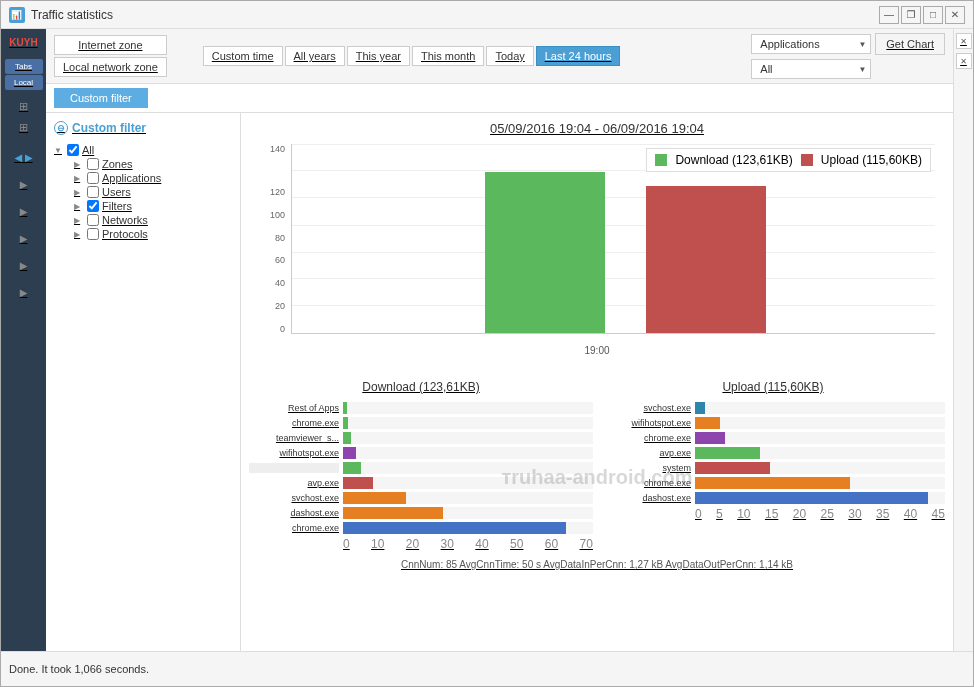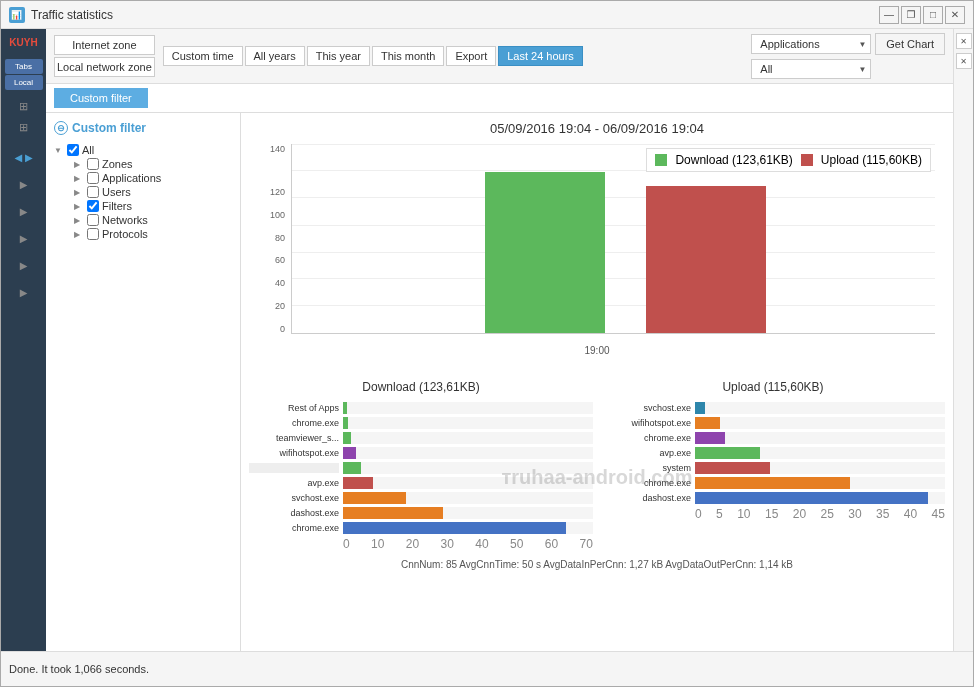--- a/index.html
+++ b/index.html
@@ -7,42 +7,42 @@
     
     .window { width: 974px; height: 687px; background: #fff; border: 1px solid #aaa; display: flex; flex-direction: column; }
     
     .title-bar { background: #f5f5f5; border-bottom: 1px solid #ddd; padding: 4px 8px; display: flex; align-items: center; justify-content: space-between; height: 28px; }
     .title-bar-left { display: flex; align-items: center; gap: 6px; }
     .title-icon { width: 16px; height: 16px; background: #4a9fd4; border-radius: 2px; display: flex; align-items: center; justify-content: center; color: white; font-size: 9px; }
     .title-text { font-size: 12px; color: #333; }
     .title-controls { display: flex; gap: 2px; }
     .title-btn { width: 20px; height: 18px; border: 1px solid #aaa; background: #f5f5f5; cursor: pointer; display: flex; align-items: center; justify-content: center; font-size: 10px; color: #555; }
     
-    .main-content { display: flex; flex: 1; overflow: hidden; }
+    .main-content { display: flex; flex: 1; overflow: hidden; text-decoration: underline; }
     
     .left-sidebar { width: 45px; background: #2c3e50; display: flex; flex-direction: column; align-items: center; padding-top: 4px; gap: 2px; }
     .sidebar-logo { color: #e74c3c; font-weight: bold; font-size: 10px; padding: 4px 2px; text-align: center; line-height: 1.2; }
     .sidebar-tabs { display: flex; flex-direction: column; gap: 1px; width: 100%; align-items: center; margin-top: 4px; }
     .sidebar-tab { background: #4a6fa5; color: white; width: 38px; padding: 3px 2px; text-align: center; font-size: 8px; cursor: pointer; border-radius: 2px; }
     .sidebar-icons { display: flex; flex-direction: column; gap: 8px; margin-top: 8px; align-items: center; }
     .sidebar-icon { color: #888; cursor: pointer; font-size: 11px; }
     .sidebar-arrows { display: flex; flex-direction: column; gap: 16px; margin-top: 16px; align-items: center; }
     .sidebar-arrow { color: #888; cursor: pointer; font-size: 10px; }
     
     .right-panel { width: 20px; background: #f5f5f5; border-left: 1px solid #ddd; display: flex; flex-direction: column; align-items: center; padding-top: 4px; gap: 4px; }
     .right-btn { width: 16px; height: 16px; border: 1px solid #ccc; background: #fff; cursor: pointer; display: flex; align-items: center; justify-content: center; font-size: 8px; color: #555; }
     
     .content-area { flex: 1; display: flex; flex-direction: column; overflow: hidden; }
     
     .toolbar { background: #f5f5f5; border-bottom: 1px solid #ddd; padding: 4px 8px; display: flex; align-items: center; gap: 8px; flex-wrap: wrap; }
     
     .zone-buttons { display: flex; flex-direction: column; gap: 2px; }
-    .zone-btn { padding: 3px 2px; border: 1px solid #ccc; background: #fff; cursor: pointer; font-size: 11px; color: #333; white-space: nowrap; }
-    
-    .time-buttons { display: flex; gap: 2px; align-items: center; flex-wrap: wrap; }
+    .zone-btn { padding: 3px 8px; border: 1px solid #ccc; background: #fff; cursor: pointer; font-size: 11px; color: #333; white-space: nowrap; }
+    
+    .time-buttons { display: flex; gap: 2px; align-items: center; flex-wrap: wrap; margin-left: 28px; }
     .time-btn { padding: 3px 8px; border: 1px solid #ccc; background: #fff; cursor: pointer; font-size: 11px; color: #333; }
     .time-btn.active { background: #4a9fd4; color: white; border-color: #3a8fc4; }
     
     .dropdown-group { display: flex; flex-direction: column; gap: 4px; margin-left: auto; }
     .dropdown-row { display: flex; gap: 4px; align-items: center; }
     .dropdown { padding: 3px 20px 3px 8px; border: 1px solid #ccc; background: #fff; cursor: pointer; font-size: 11px; color: #333; appearance: none; position: relative; width: 120px; }
     .dropdown-wrap { position: relative; display: inline-block; }
     .dropdown-wrap::after { content: '▼'; position: absolute; right: 5px; top: 50%; transform: translateY(-50%); font-size: 8px; color: #555; pointer-events: none; }
     
     .action-btn { padding: 4px 10px; border: 1px solid #ccc; background: #f5f5f5; cursor: pointer; font-size: 11px; color: #333; }
@@ -131,21 +131,21 @@
       <div class="toolbar">
         <div class="zone-buttons">
           <button class="zone-btn">Internet zone</button>
           <button class="zone-btn">Local network zone</button>
         </div>
         <div class="time-buttons">
           <button class="time-btn">Custom time</button>
           <button class="time-btn">All years</button>
           <button class="time-btn">This year</button>
           <button class="time-btn">This month</button>
-          <button class="time-btn">Export</button>
+          <button class="time-btn">Today</button>
           <button class="time-btn active">Last 24 hours</button>
         </div>
         <div class="dropdown-group">
           <div class="dropdown-row">
             <div class="dropdown-wrap">
               <select class="dropdown">
                 <option>Applications</option>
               </select>
             </div>
             <button class="action-btn">Get Chart</button>

